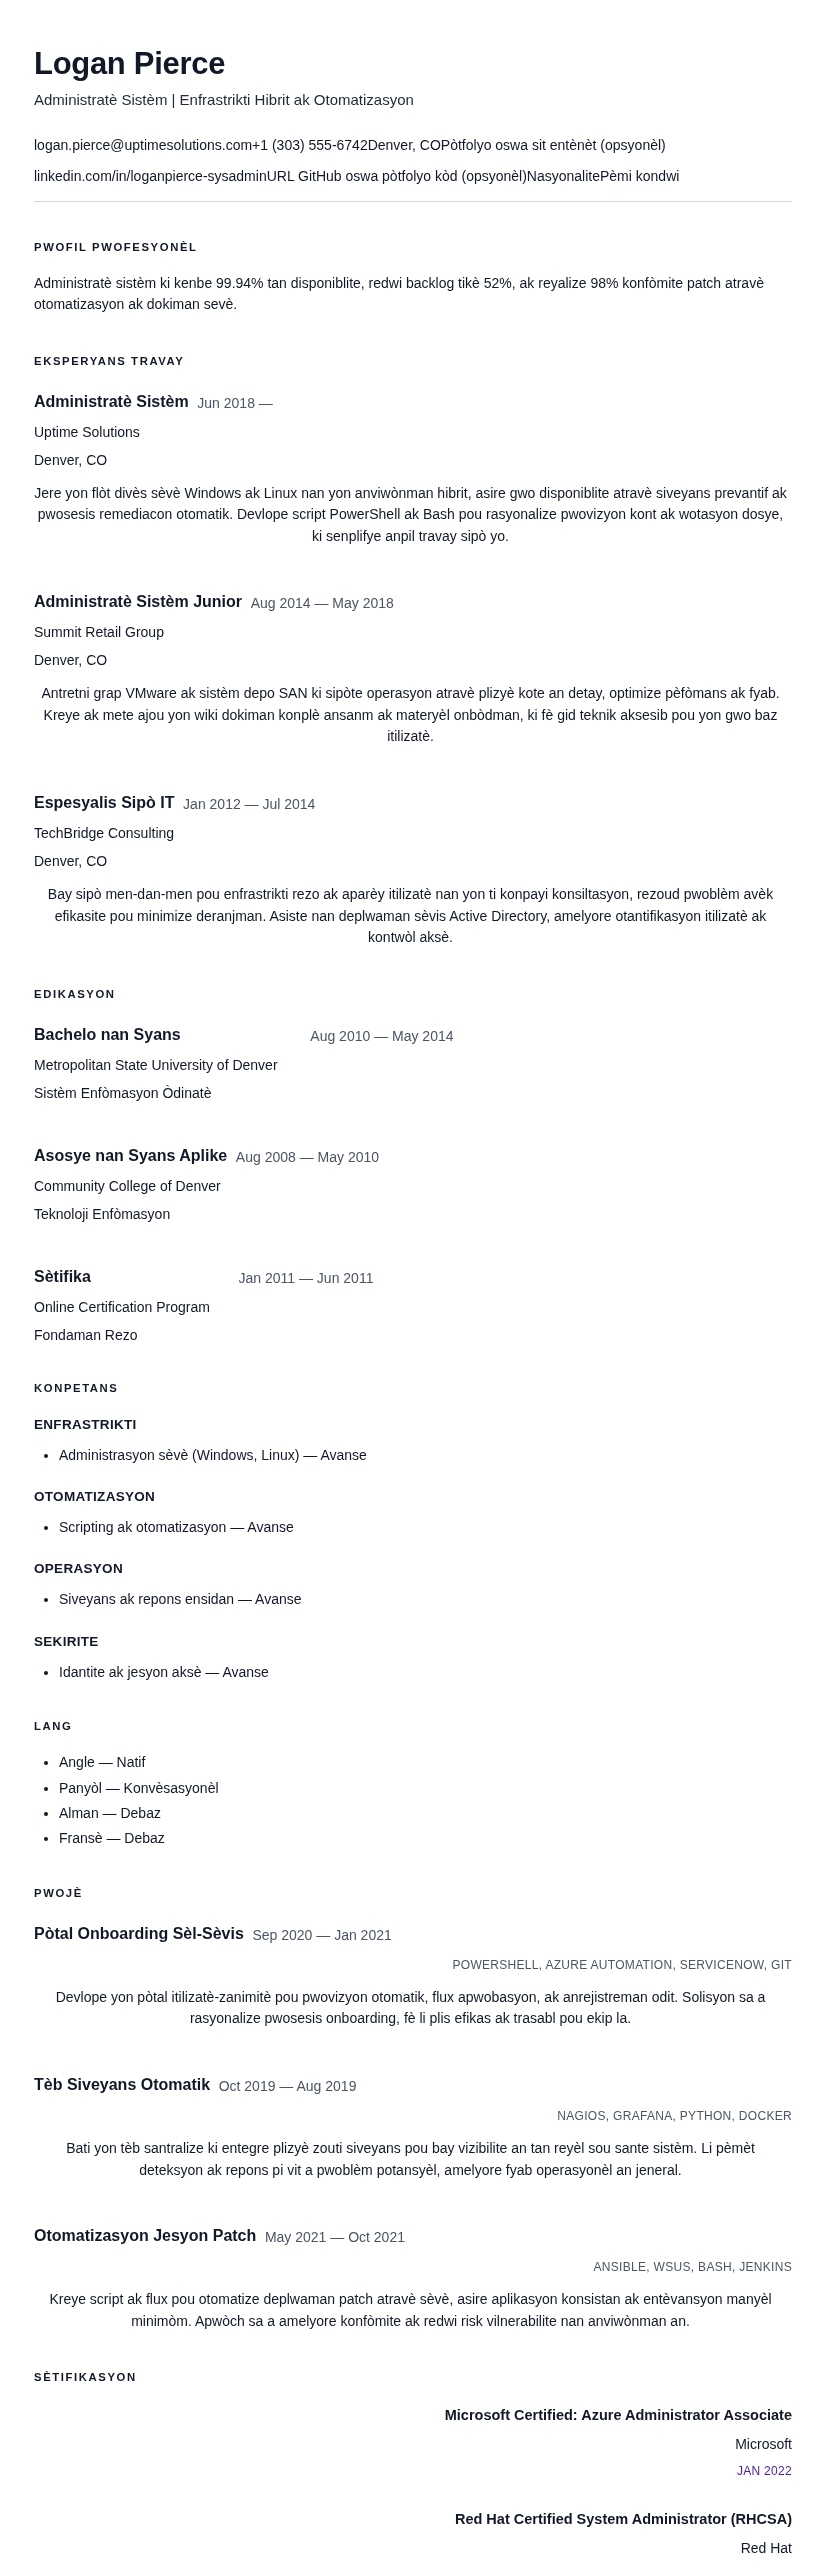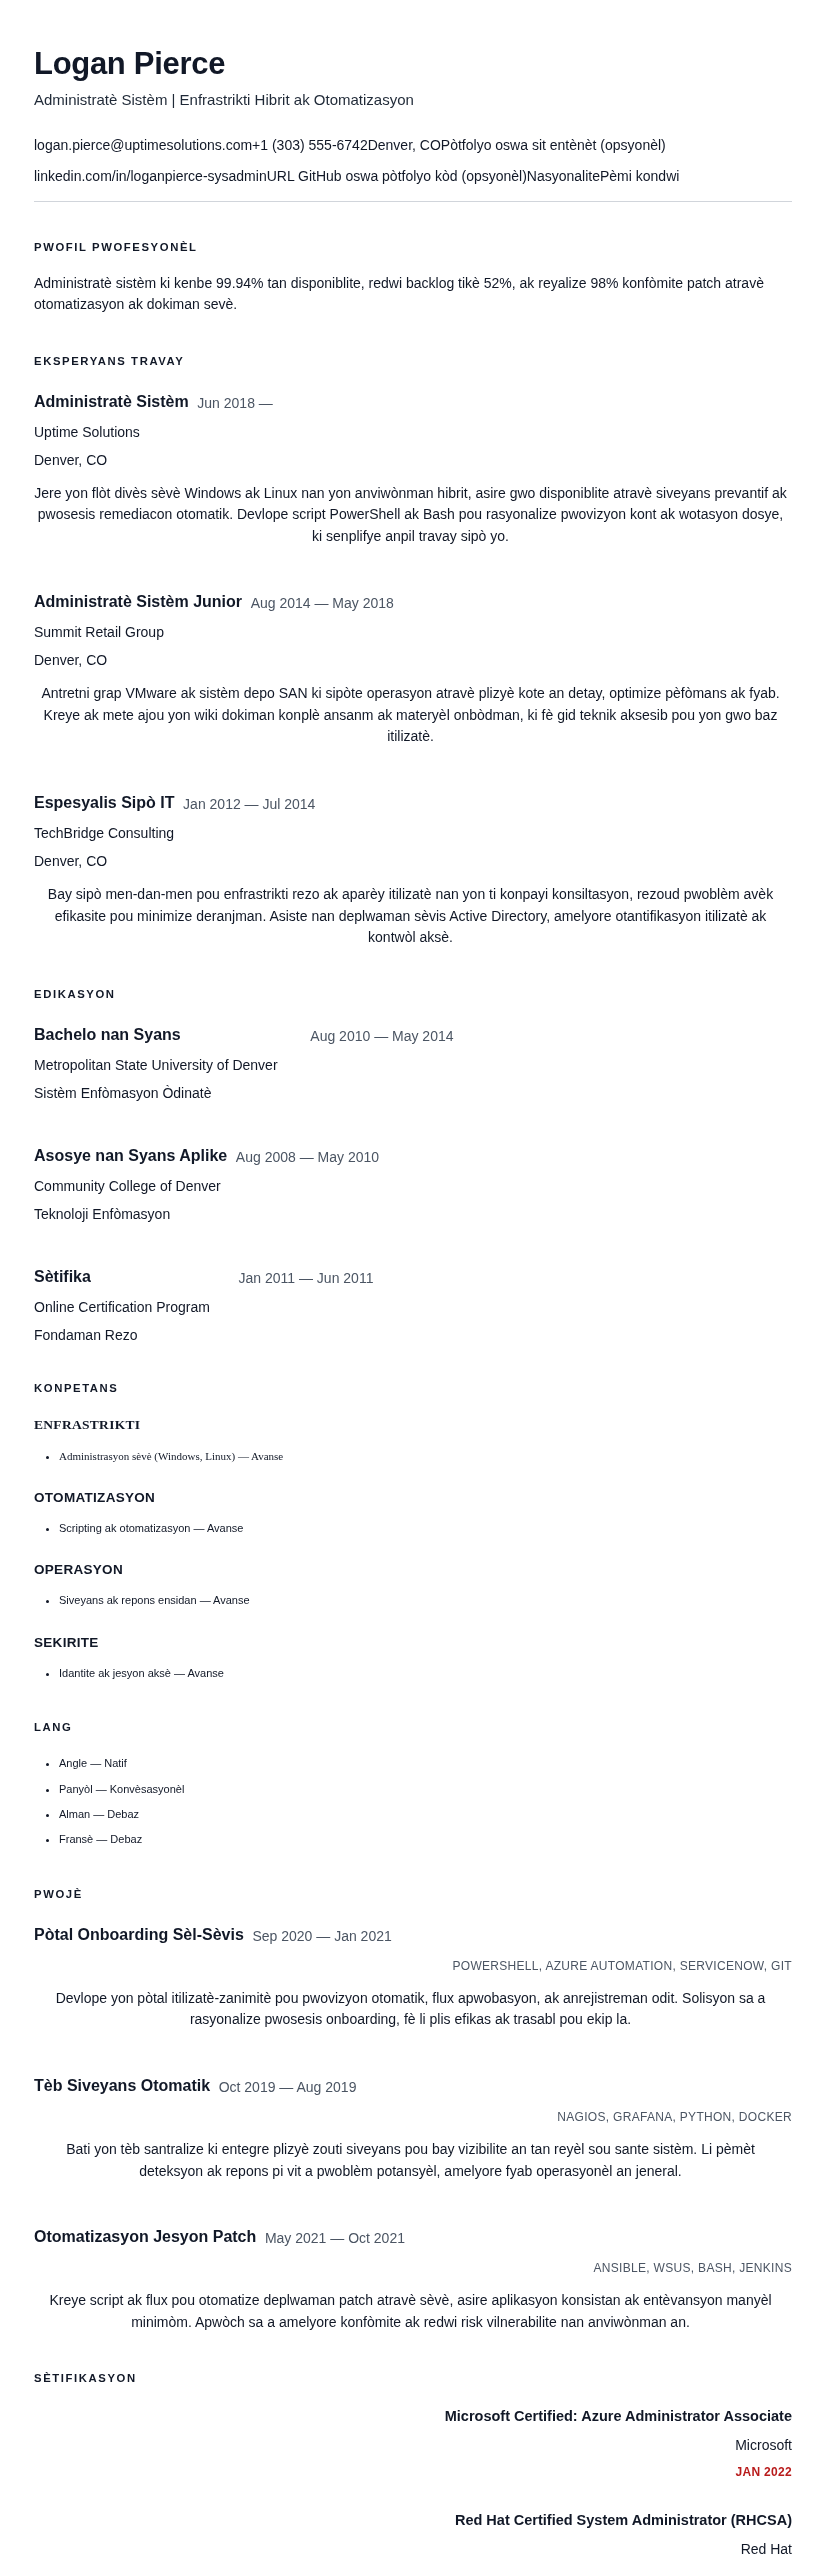--- a/index.html
+++ b/index.html
@@ -77,44 +77,43 @@
     text-align: center;
   }
   .tech-line {
     font-size: 12px;
     color: #4b5563;
     letter-spacing: 0.3px;
     margin-top: 15px;
     text-align: right;
   }
   .skill-cat { margin-top: 25px; }
-  .skill-cat:first-of-type { margin-top: 22.6px; font-family: Liberation Serif, serif; }
+  .skill-cat:first-of-type { margin-top: 22.6px; }
   .skill-cat-name {
     font-size: 13.5px;
     font-weight: 700;
     letter-spacing: 0.3px;
     margin: 0;
   }
   ul.bullets {
     margin: 14px 0 0 0;
     padding-left: 25px;
-    font-size: 11px;
+    font-size: 14px;
   }
   ul.bullets li { line-height: 18.3px; margin-top: 7px; }
   ul.bullets li:first-child { margin-top: 0; }
   .cert-entry { margin-top: 24px; text-align: right; }
   .cert-entry ~ .cert-entry { margin-top: 33px; }
   .cert-title { font-size: 14.5px; font-weight: 700; margin: 0; }
   .cert-issuer { font-size: 14px; margin-top: 13px; }
   .cert-date {
     font-size: 12px;
-    color: #b91c1c;
+    color: #4c1d95;
     letter-spacing: 0.3px;
     margin-top: 12px;
-    font-weight: bold;
   }
 </style>
 </head>
 <body>
 
 <div class="page">
 
   <header>
     <h1 class="name">Logan Pierce</h1>
     <div class="subtitle">Administratè Sistèm | Enfrastrikti Hibrit ak Otomatizasyon</div>

